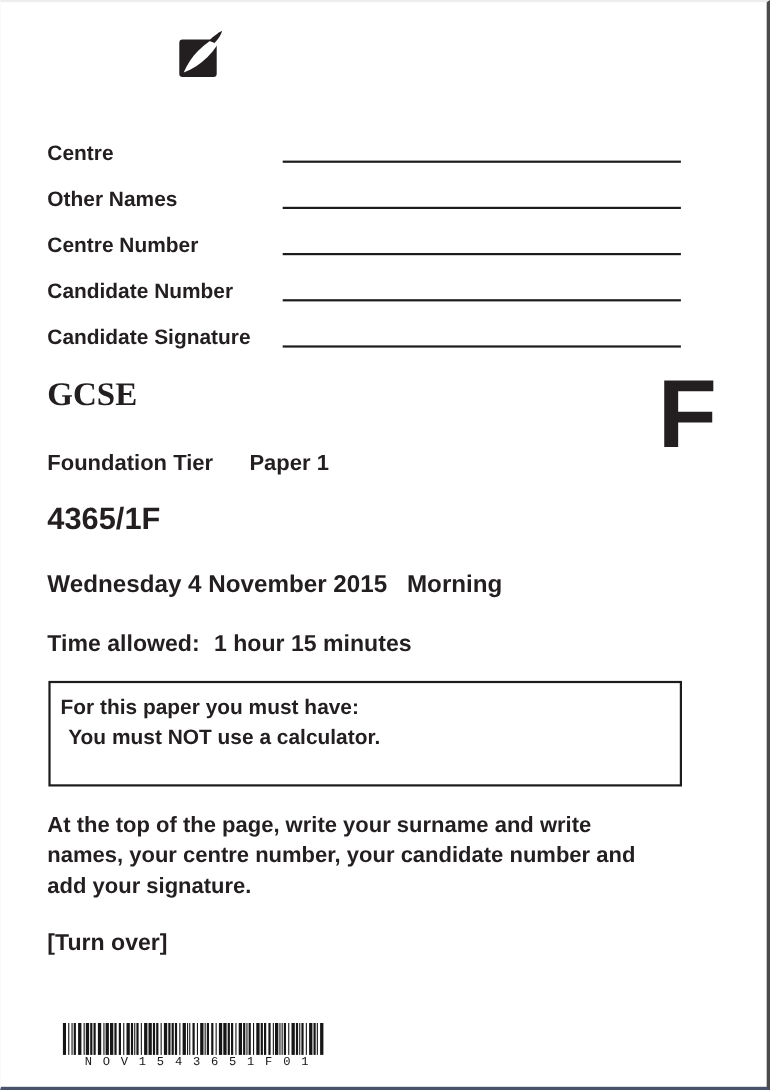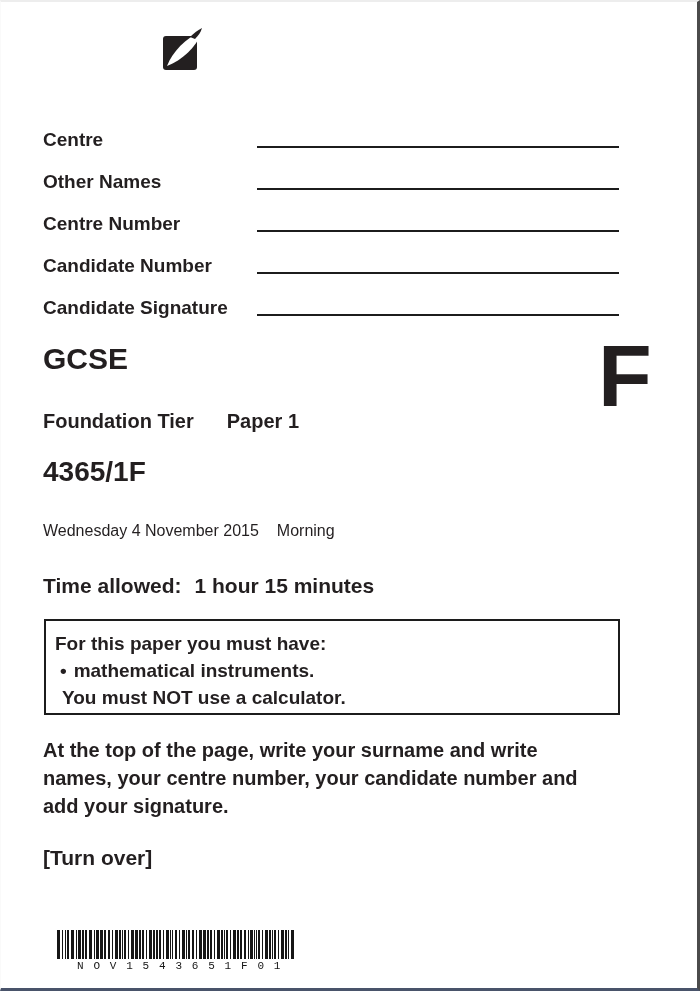--- a/index.html
+++ b/index.html
@@ -27,30 +27,30 @@
   
   .field-label{
     left:42px;
     font-size:19px;font-weight:bold;line-height:22px;
   }
   .field-line{
     left:256px;width:362px;height:0;
     border-bottom:2.5px solid #1c1c1c;
   }
   
-  #t-qual{left:42px;top:341px;font-size:30px;line-height:31px;font-weight:bold;}
+  #t-qual{left:42px;top:341px;font-size:30px;line-height:31px;font-weight:bold;font-family:Liberation Serif, serif;}
   #t-subj{left:42px;top:372px;font-size:30px;line-height:31px;font-weight:bold;letter-spacing:-0.5px;}
   #t-tier-row{left:42px;top:407px;font-size:20px;line-height:24px;font-weight:bold;}
   #t-paper{margin-left:33px;}
   #tier-letter{
     left:597px;top:330px;
     font-size:88px;line-height:88px;font-weight:bold;
   }
   #paper-code{left:42px;top:455px;font-size:28px;line-height:30px;font-weight:bold;}
-  #session-row{left:42px;top:517px;font-size:16px;line-height:24px;font-weight:normal;}
+  #session-row{left:42px;top:517px;font-size:22px;line-height:24px;font-weight:bold;}
   #session-ampm{margin-left:18px;}
   #time-row{left:42px;top:572px;font-size:21px;line-height:24px;font-weight:bold;}
   #time-value{margin-left:13px;}
   
   #materials-box{
     left:43px;top:617px;width:576px;height:96px;
     box-sizing:border-box;border:2px solid #1c1c1c;
     padding:9px 0 0 9px;
     font-size:19px;line-height:27px;font-weight:bold;
   }
@@ -113,23 +113,20 @@
   <div class="abs" id="session-row">
     <span>Wednesday 4 November 2015</span><span id="session-ampm">Morning</span>
   </div>
 
   <div class="abs" id="time-row">
     <span>Time allowed:</span><span id="time-value">1 hour 15 minutes</span>
   </div>
 
   <div class="abs" id="materials-box">
     <div>For this paper you must have:</div>
-    <div class="box-bullet-line">
-      <span class="box-bullet">•</span><span>mathematical instruments.</span>
-    </div>
     <div class="box-note">You must NOT use a calculator.</div>
   </div>
 
   <div class="abs" id="instructions">
     <div>At the top of the page, write your surname and write</div>
     <div>names, your centre number, your candidate number and</div>
     <div>add your signature.</div>
   </div>
 
   <div class="abs" id="turn-over">[Turn over]</div>

